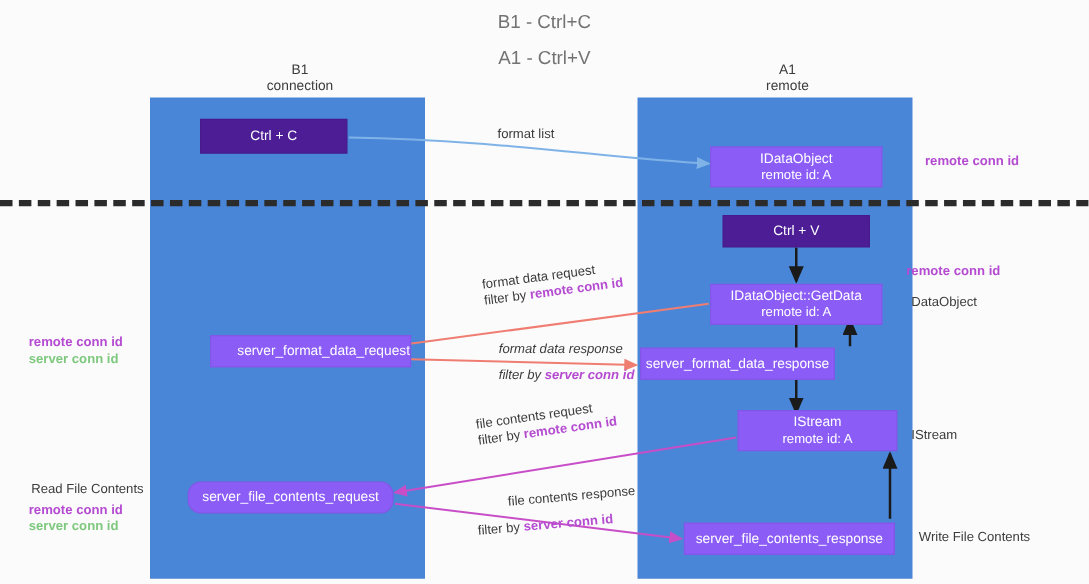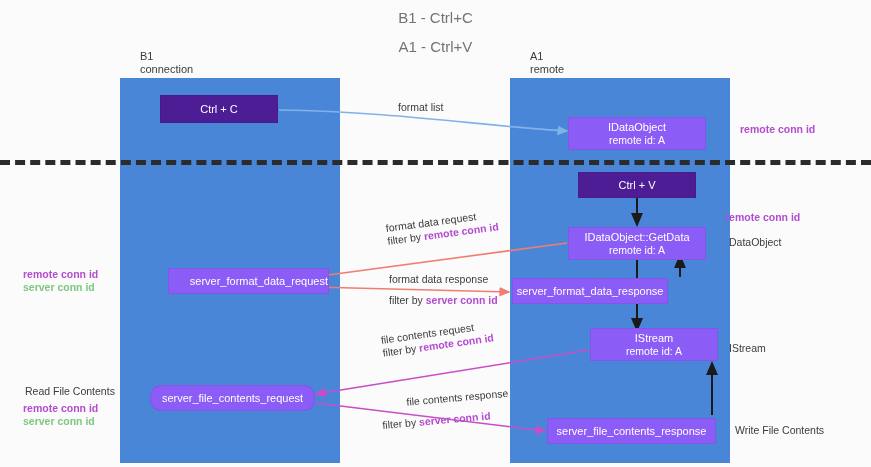--- a/index.html
+++ b/index.html
@@ -29,20 +29,21 @@
     left: 0; top: 0;
     width: 871px; height: 467px;
     overflow: visible;
   }
   .lane {
     position: absolute;
     background: #4a86d8;
   }
   .lane-head {
     position: absolute;
+    text-align: center;
     color: #3c3c3c;
     font-size: 11px;
     line-height: 13px;
   }
   .title {
     position: absolute;
     left: 0;
     width: 871px;
     text-align: center;
     color: #737373;
@@ -196,21 +197,21 @@
     <span>format list</span>
   </div>
 
   <div class="elabel rot-neg" style="left:385px; top:222px; transform: rotate(-7.5deg);">
     <div>format data request</div>
     <div>
       <span>filter by </span><span class="hl-remote">remote conn id</span>
     </div>
   </div>
 
-  <div class="elabel" style="left:389px; top:273px;">
+  <div class="elabel" style="left:399px; top:273px;font-style:italic;">
     <div>format data response</div>
     <div style="margin-top:8px;">
       <span>filter by </span><span class="hl-server">server conn id</span>
     </div>
   </div>
 
   <div class="elabel rot-neg" style="left:380px; top:334px; transform: rotate(-8deg);">
     <div>file contents request</div>
     <div>
       <span>filter by </span><span class="hl-remote">remote conn id</span>

